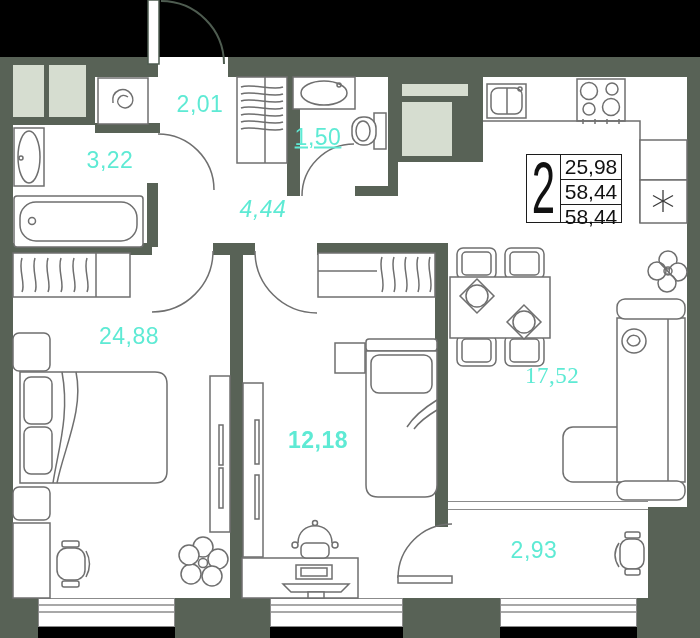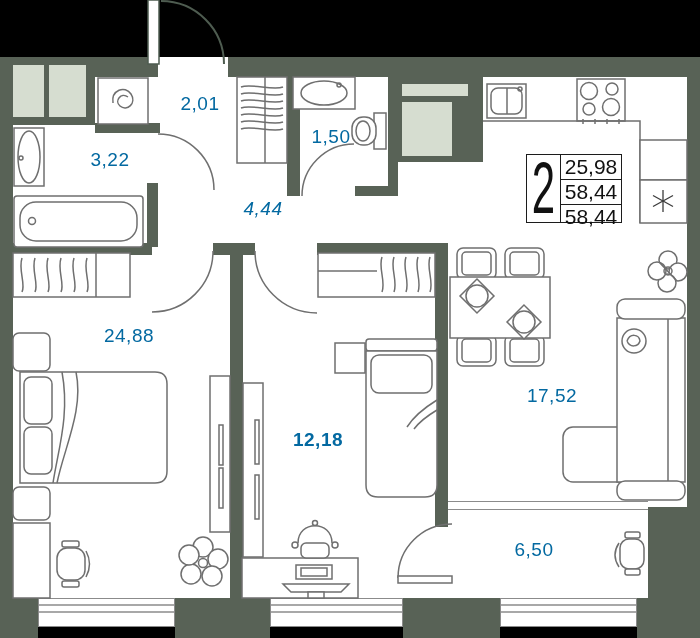--- a/index.html
+++ b/index.html
@@ -8,21 +8,21 @@
   html,body{margin:0;padding:0;background:#222;}
   #plan{position:relative;width:700px;height:638px;background:var(--outside);overflow:hidden;
         font-family:"Liberation Sans", sans-serif;}
   .floor{position:absolute;background:var(--floor);z-index:1;}
   .wall{position:absolute;background:var(--wall);z-index:2;}
   .shaft{position:absolute;background:var(--shaft);z-index:3;}
   .cut{position:absolute;background:var(--floor);z-index:3;}
   .blackband{position:absolute;background:#000;z-index:3;}
   .glazing{position:absolute;background:var(--floor);border-top:1.5px solid #8b8b8b;border-bottom:1.5px solid #8b8b8b;z-index:3;box-sizing:border-box;}
   svg.furniture{position:absolute;left:0;top:0;z-index:4;}
-  .room-label{position:absolute;z-index:5;color:#0369a1;font-size:19px;letter-spacing:.5px;
+  .room-label{position:absolute;z-index:5;color:#5eead4;font-size:23px;letter-spacing:.5px;
               transform:translate(-50%,-50%);white-space:nowrap;}
   #statsbox{position:absolute;left:526px;top:154px;width:96px;height:69px;z-index:6;
             background:#fff;border:1.5px solid #1c1c1c;box-sizing:border-box;display:flex;}
   #statsbox .big{width:34px;display:flex;align-items:center;justify-content:center;
                  border-right:1.4px solid #1c1c1c;box-sizing:border-box;}
   #statsbox .big span{font-size:70px;font-weight:500;color:#111;transform:scale(.60,1.02);line-height:0;}
   #statsbox .rows{flex:1;display:flex;flex-direction:column;}
   #statsbox .rows div{flex:1;display:flex;align-items:center;justify-content:center;
                       font-size:21px;color:#111;box-sizing:border-box;}
   #statsbox .rows div + div{border-top:1.4px solid #1c1c1c;}
@@ -324,26 +324,26 @@
       <line x1="38" y1="612" x2="175" y2="612"></line>
       <line x1="270" y1="605" x2="403" y2="605"></line>
       <line x1="270" y1="612" x2="403" y2="612"></line>
       <line x1="500" y1="605" x2="637" y2="605"></line>
       <line x1="500" y1="612" x2="637" y2="612"></line>
     </g>
   </svg>
 
   <div class="room-label" style="left:110px;top:160px;">3,22</div>
   <div class="room-label" style="left:200px;top:104px;">2,01</div>
-  <div class="room-label" style="left:331px;top:137px;">1,50</div>
+  <div class="room-label" style="left:318px;top:137px;text-decoration:underline;">1,50</div>
   <div class="room-label" style="left:263px;top:209px;font-style:italic;">4,44</div>
   <div class="room-label" style="left:129px;top:336px;">24,88</div>
   <div class="room-label" style="left:318px;top:440px;font-weight:bold;">12,18</div>
-  <div class="room-label" style="left:552px;top:396px;">17,52</div>
-  <div class="room-label" style="left:534px;top:550px;">6,50</div>
+  <div class="room-label" style="left:552px;top:376px;font-family:Liberation Serif, serif;">17,52</div>
+  <div class="room-label" style="left:534px;top:550px;">2,93</div>
 
   <div id="statsbox">
     <div class="big">
         <span>2</span>
       </div>
     <div class="rows">
       <div>25,98</div>
       <div>58,44</div>
       <div>58,44</div>
     </div>

